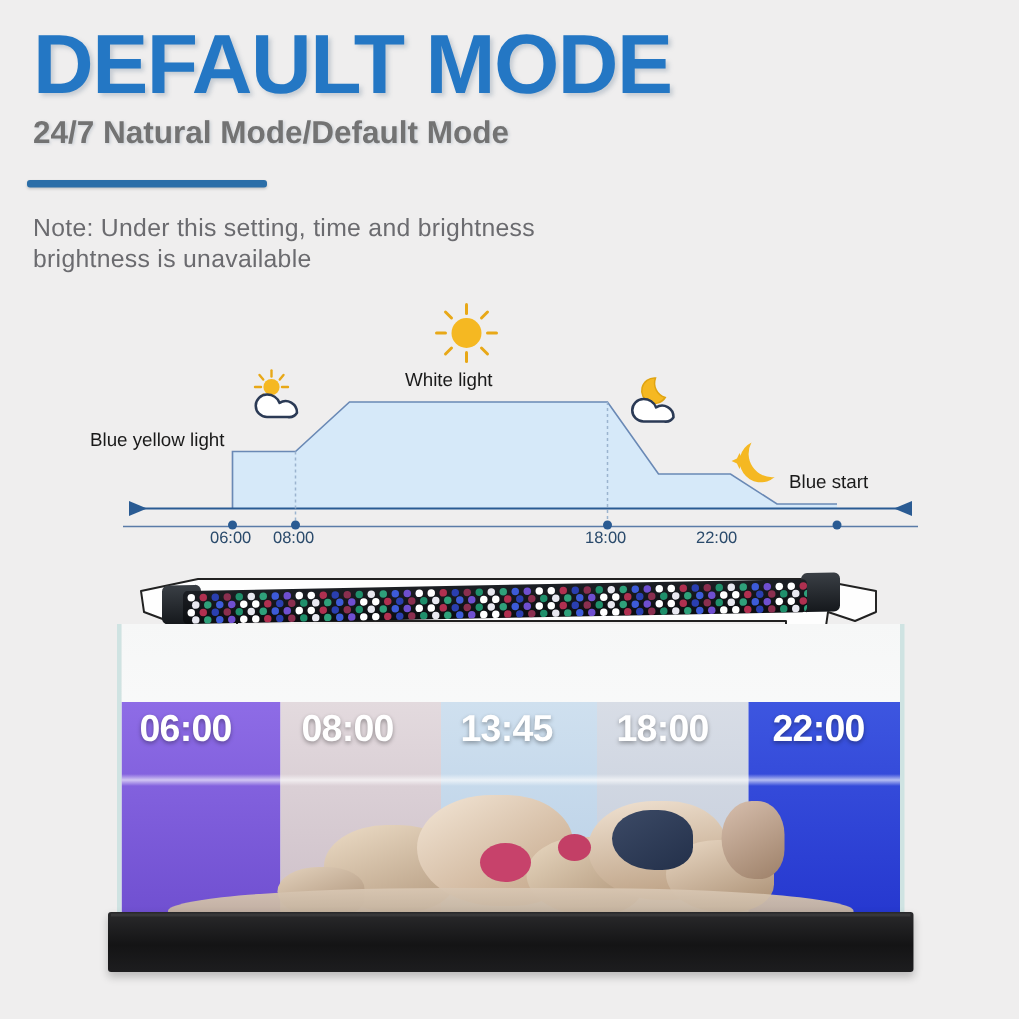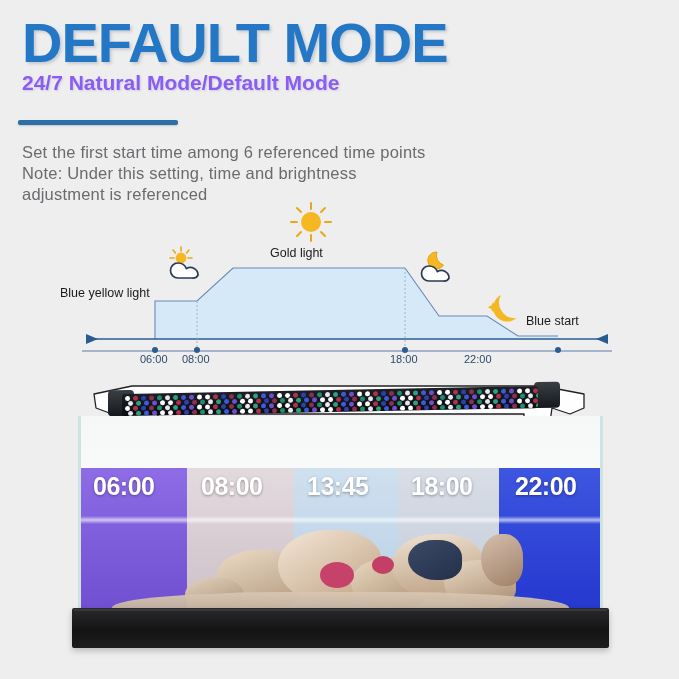--- a/index.html
+++ b/index.html
@@ -14,22 +14,22 @@
 
   
   .hdr{position:absolute;left:22px;top:15px;width:640px;}
   .title{
     font-size:56px;line-height:56px;font-weight:bold;
     color:#2477c4;letter-spacing:-1px;
     text-shadow:2px 2px 3px rgba(120,140,160,.35);
     white-space:nowrap;
   }
   .subtitle{
-    margin-top:0;
-    font-size:21px;font-weight:bold;color:#8b5cf6;
+    margin-top:6px;
+    font-size:21px;font-weight:bold;color:#737373;
     text-shadow:1px 1px 2px rgba(120,140,160,.3);
     white-space:nowrap;
   }
   .divider{
     position:absolute;left:18px;top:120px;
     width:160px;height:5px;border-radius:2px;
     background:#2b6ea8;
     box-shadow:0 1px 2px rgba(0,0,0,.18);
   }
 
@@ -144,23 +144,22 @@
 
 <div class="page">
 
   <div class="hdr">
     <div class="title">DEFAULT MODE</div>
     <div class="subtitle">24/7 Natural Mode/Default Mode</div>
   </div>
   <div class="divider"></div>
 
   <div class="body-text">
-    <div>Set the first start time among 6 referenced time points</div>
     <div>Note: Under this setting, time and brightness</div>
-    <div>adjustment is referenced</div>
+    <div>brightness is unavailable</div>
   </div>
 
   <div class="chart">
 
     <svg width="560" height="172" viewBox="0 0 560 172">
 
       <path class="area-fill" d="M 95,141 L 95,103 L 137,103 L 173,70 L 345,70 L 379,118 L 427,118 L 458,138 L 498,138 L 498,141 Z" fill="#d6e9f9" stroke="none"></path>
       <path d="M 95,141 L 95,103 L 137,103 L 173,70 L 345,70 L 379,118 L 427,118 L 458,138 L 498,138" fill="none" stroke="#6a89b5" stroke-width="1.1"></path>
 
       <line x1="26" y1="141" x2="548" y2="141" stroke="#2a5b93" stroke-width="1.4"></line>
@@ -172,21 +171,21 @@
       <line x1="137" y1="103" x2="137" y2="152" stroke="#9bb4cf" stroke-width="1" stroke-dasharray="2,2"></line>
       <line x1="345" y1="70" x2="345" y2="152" stroke="#9bb4cf" stroke-width="1" stroke-dasharray="2,2"></line>
 
       <circle cx="95" cy="152" r="3" fill="#2a5b93"></circle>
       <circle cx="137" cy="152" r="3" fill="#2a5b93"></circle>
       <circle cx="345" cy="152" r="3" fill="#2a5b93"></circle>
       <circle cx="498" cy="152" r="3" fill="#2a5b93"></circle>
     </svg>
 
     <div class="clabel lbl-gold">Blue yellow light</div>
-    <div class="clabel lbl-white">Gold light</div>
+    <div class="clabel lbl-white">White light</div>
     <div class="clabel lbl-blue">Blue start</div>
 
     <div class="tick" style="left:80px;top:155px;">06:00</div>
     <div class="tick" style="left:122px;top:155px;">08:00</div>
     <div class="tick" style="left:330px;top:155px;">18:00</div>
     <div class="tick" style="left:404px;top:155px;">22:00</div>
 
     <div class="icn" style="left:104px;top:46px;">
       <svg width="56" height="42" viewBox="0 0 56 42">
         <g stroke="#e8a817" stroke-width="1.6" stroke-linecap="round">

